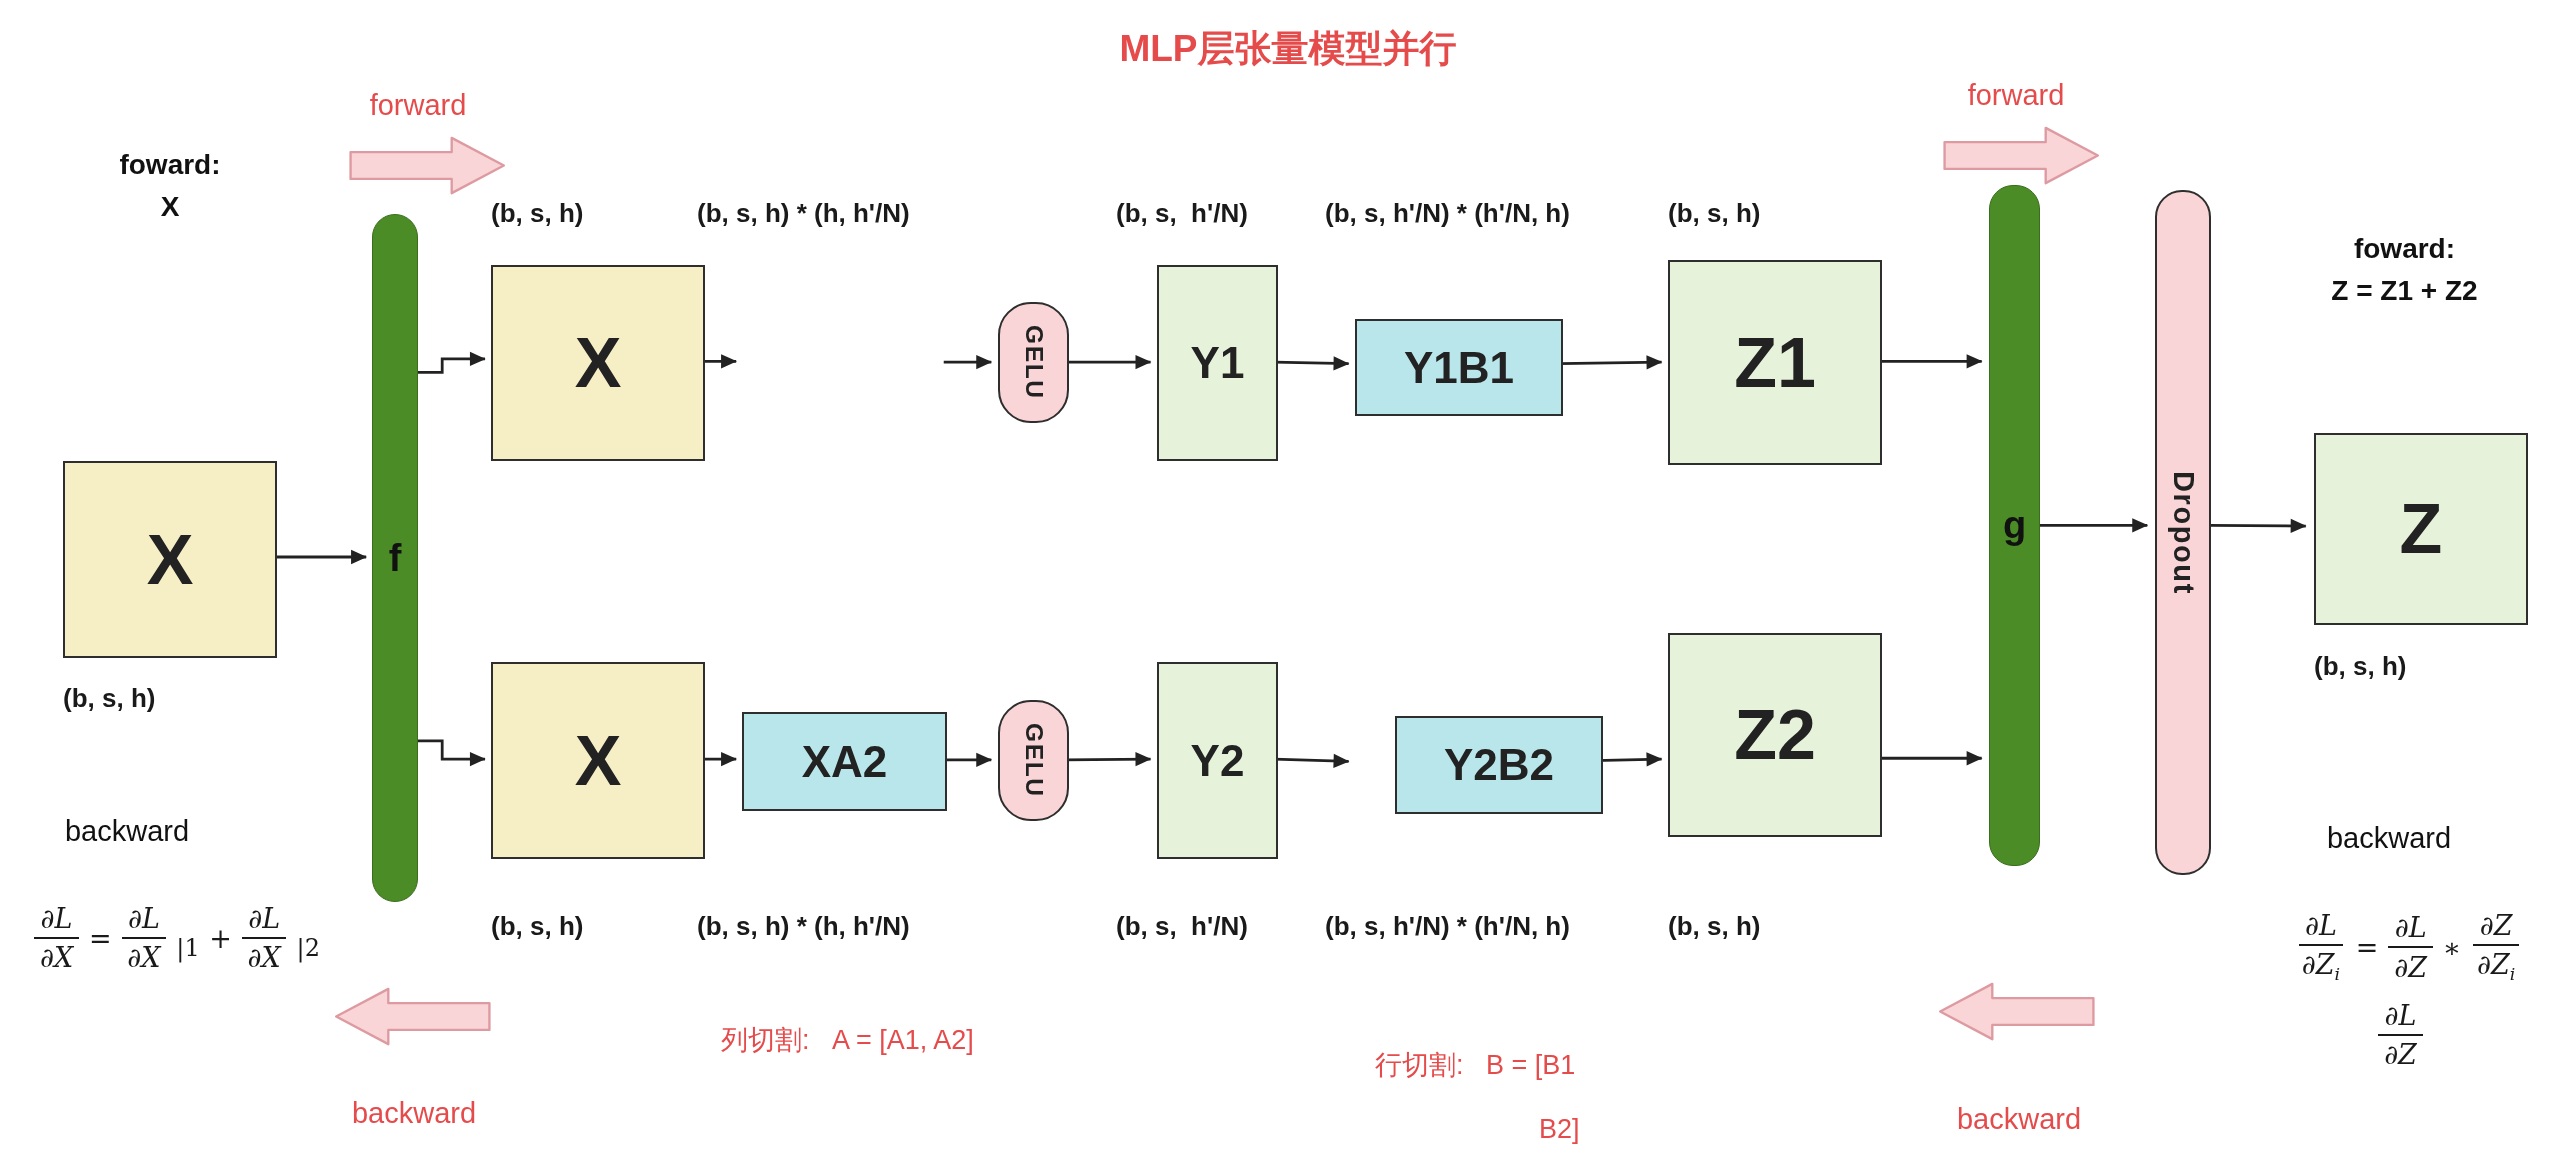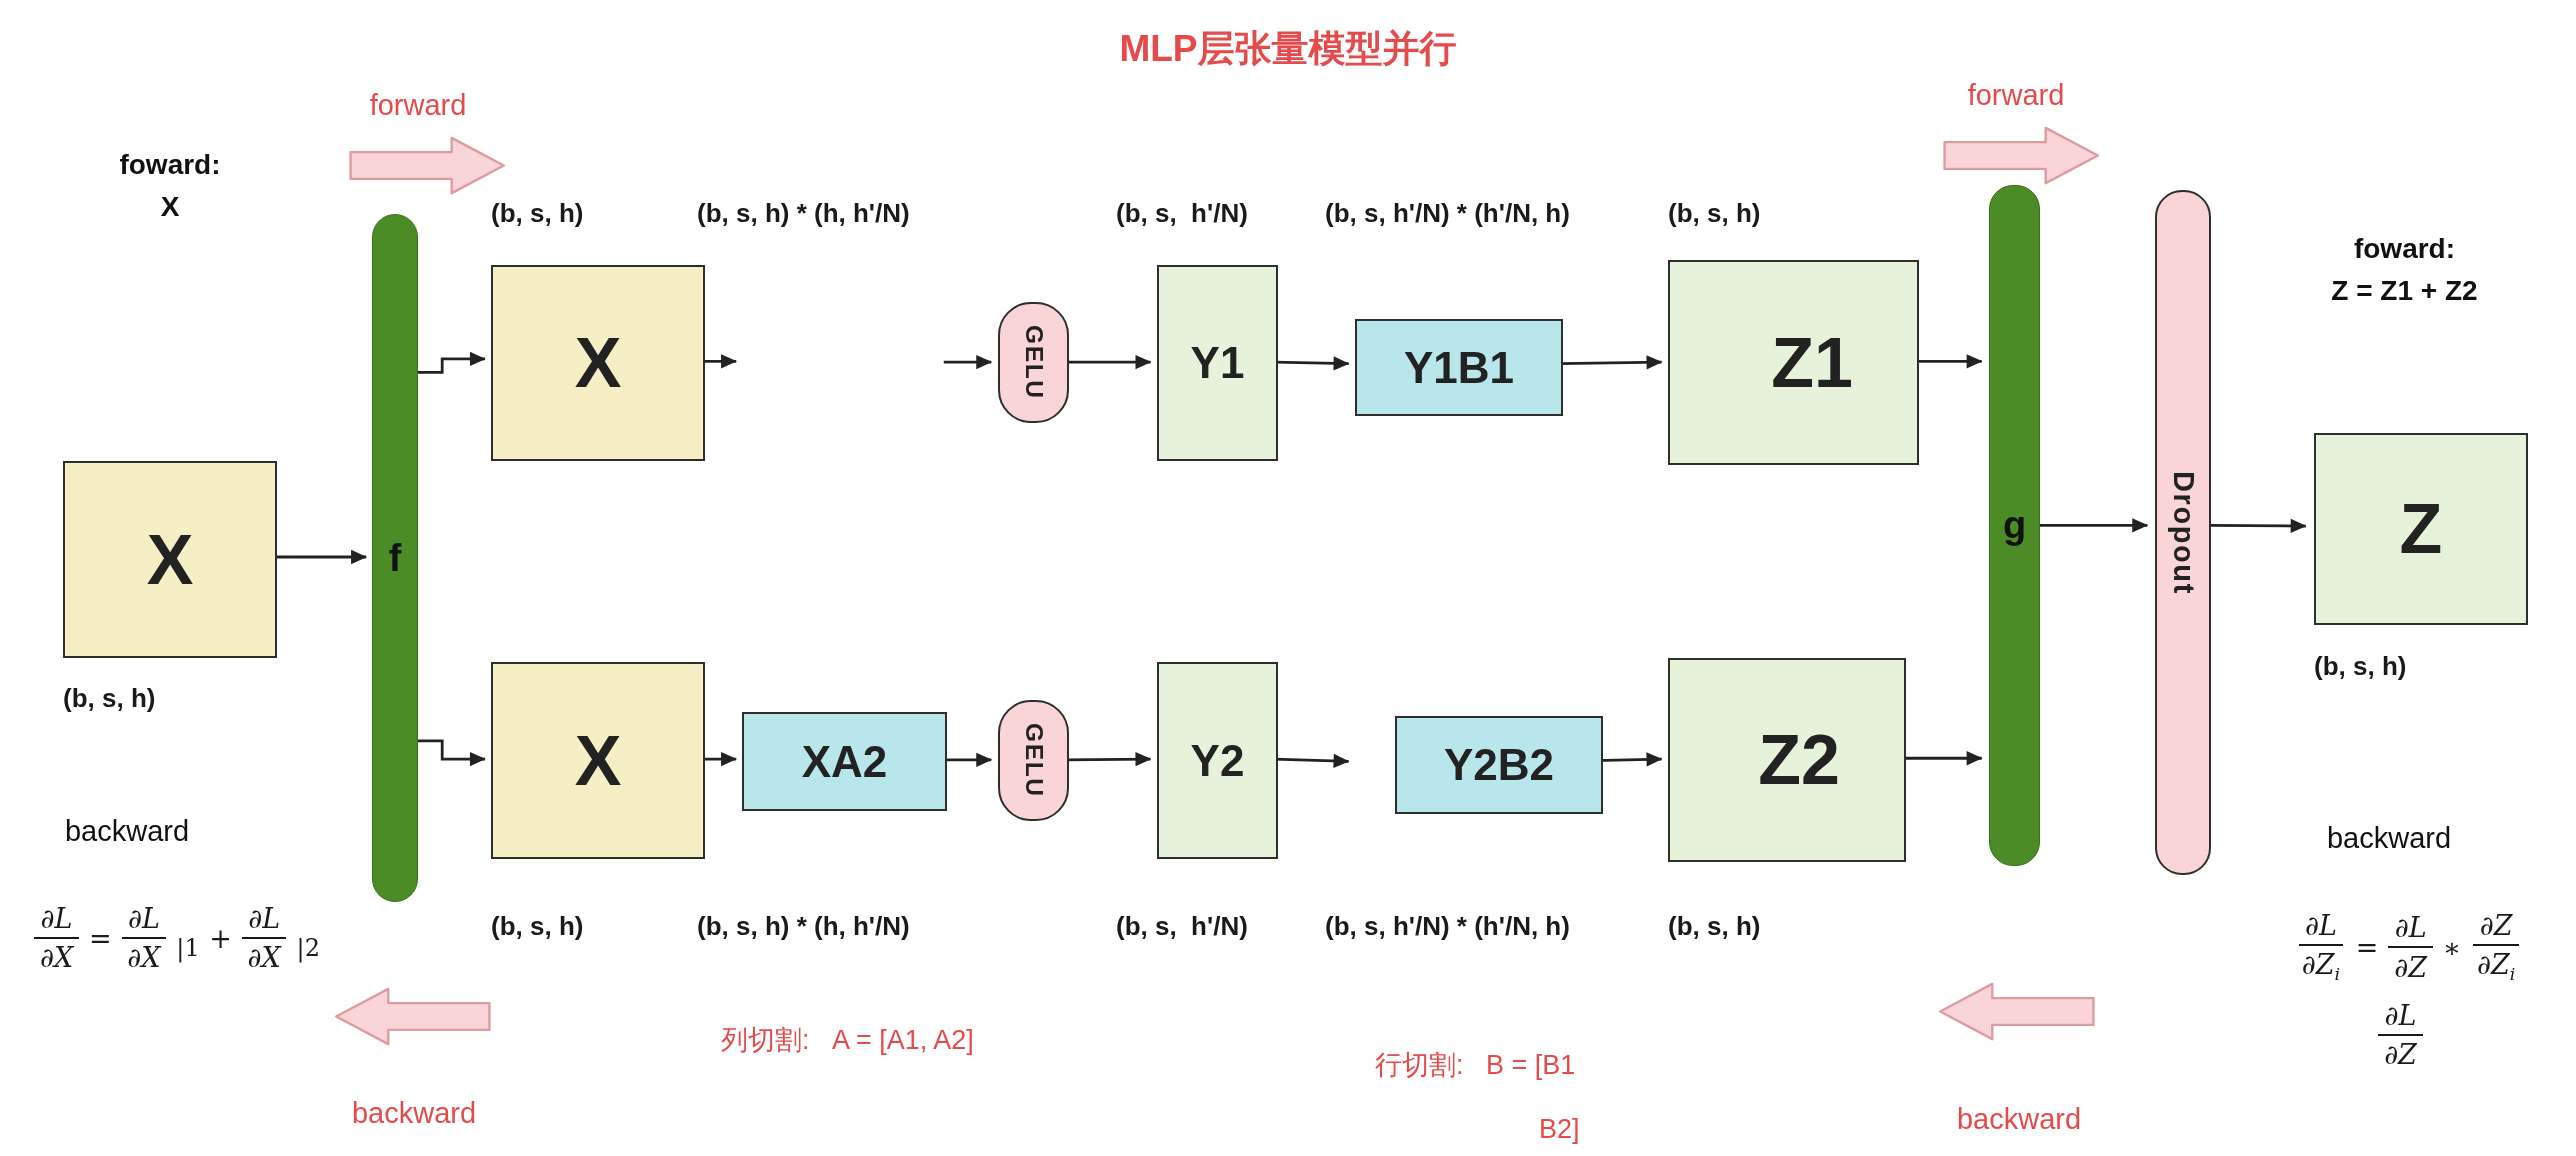--- a/index.html
+++ b/index.html
@@ -124,30 +124,30 @@
   <div class="ann" style="left:1116px;top:198px;width:202px;">(b, s,  h'/N)</div>
   <div class="ann" style="left:1325px;top:198px;width:333px;">(b, s, h'/N) * (h'/N, h)</div>
   <div class="ann" style="left:1668px;top:198px;width:210px;">(b, s, h)</div>
 
   <div class="box yellow bigtext" style="left:491px;top:265px;width:210px;height:192px;">X</div>
   <div class="box pinkbox capsule" style="left:998px;top:302px;width:67px;height:117px;">
     <span class="vtext">GELU</span>
   </div>
   <div class="box lgreen medtext" style="left:1157px;top:265px;width:117px;height:192px;">Y1</div>
   <div class="box cyan medtext" style="left:1355px;top:319px;width:204px;height:93px;">Y1B1</div>
-  <div class="box lgreen bigtext" style="left:1668px;top:260px;width:210px;height:201px;padding-left:37px;">Z1</div>
+  <div class="box lgreen bigtext" style="left:1668px;top:260px;width:210px;height:201px;">Z1</div>
 
   <div class="box yellow bigtext" style="left:491px;top:662px;width:210px;height:193px;">X</div>
   <div class="box cyan medtext" style="left:742px;top:712px;width:201px;height:95px;">XA2</div>
   <div class="box pinkbox capsule" style="left:998px;top:700px;width:67px;height:117px;">
     <span class="vtext">GELU</span>
   </div>
   <div class="box lgreen medtext" style="left:1157px;top:662px;width:117px;height:193px;">Y2</div>
   <div class="box cyan medtext" style="left:1355px;top:716px;width:204px;height:94px;margin-left:40px;">Y2B2</div>
-  <div class="box lgreen bigtext" style="left:1668px;top:658px;width:210px;height:200px;padding-left:24px;">Z2</div>
+  <div class="box lgreen bigtext" style="left:1668px;top:633px;width:210px;height:200px;">Z2</div>
 
   <div class="ann" style="left:491px;top:911px;width:210px;">(b, s, h)</div>
   <div class="ann" style="left:697px;top:911px;width:341px;">(b, s, h) * (h, h'/N)</div>
   <div class="ann" style="left:1116px;top:911px;width:202px;">(b, s,  h'/N)</div>
   <div class="ann" style="left:1325px;top:911px;width:333px;">(b, s, h'/N) * (h'/N, h)</div>
   <div class="ann" style="left:1668px;top:911px;width:210px;">(b, s, h)</div>
 
   <div class="split" style="left:721px;top:1022px;">列切割:   A = [A1, A2]</div>
   <div class="split" style="left:1345px;top:1016px;">
     <span>行切割:   B = [B1</span>

